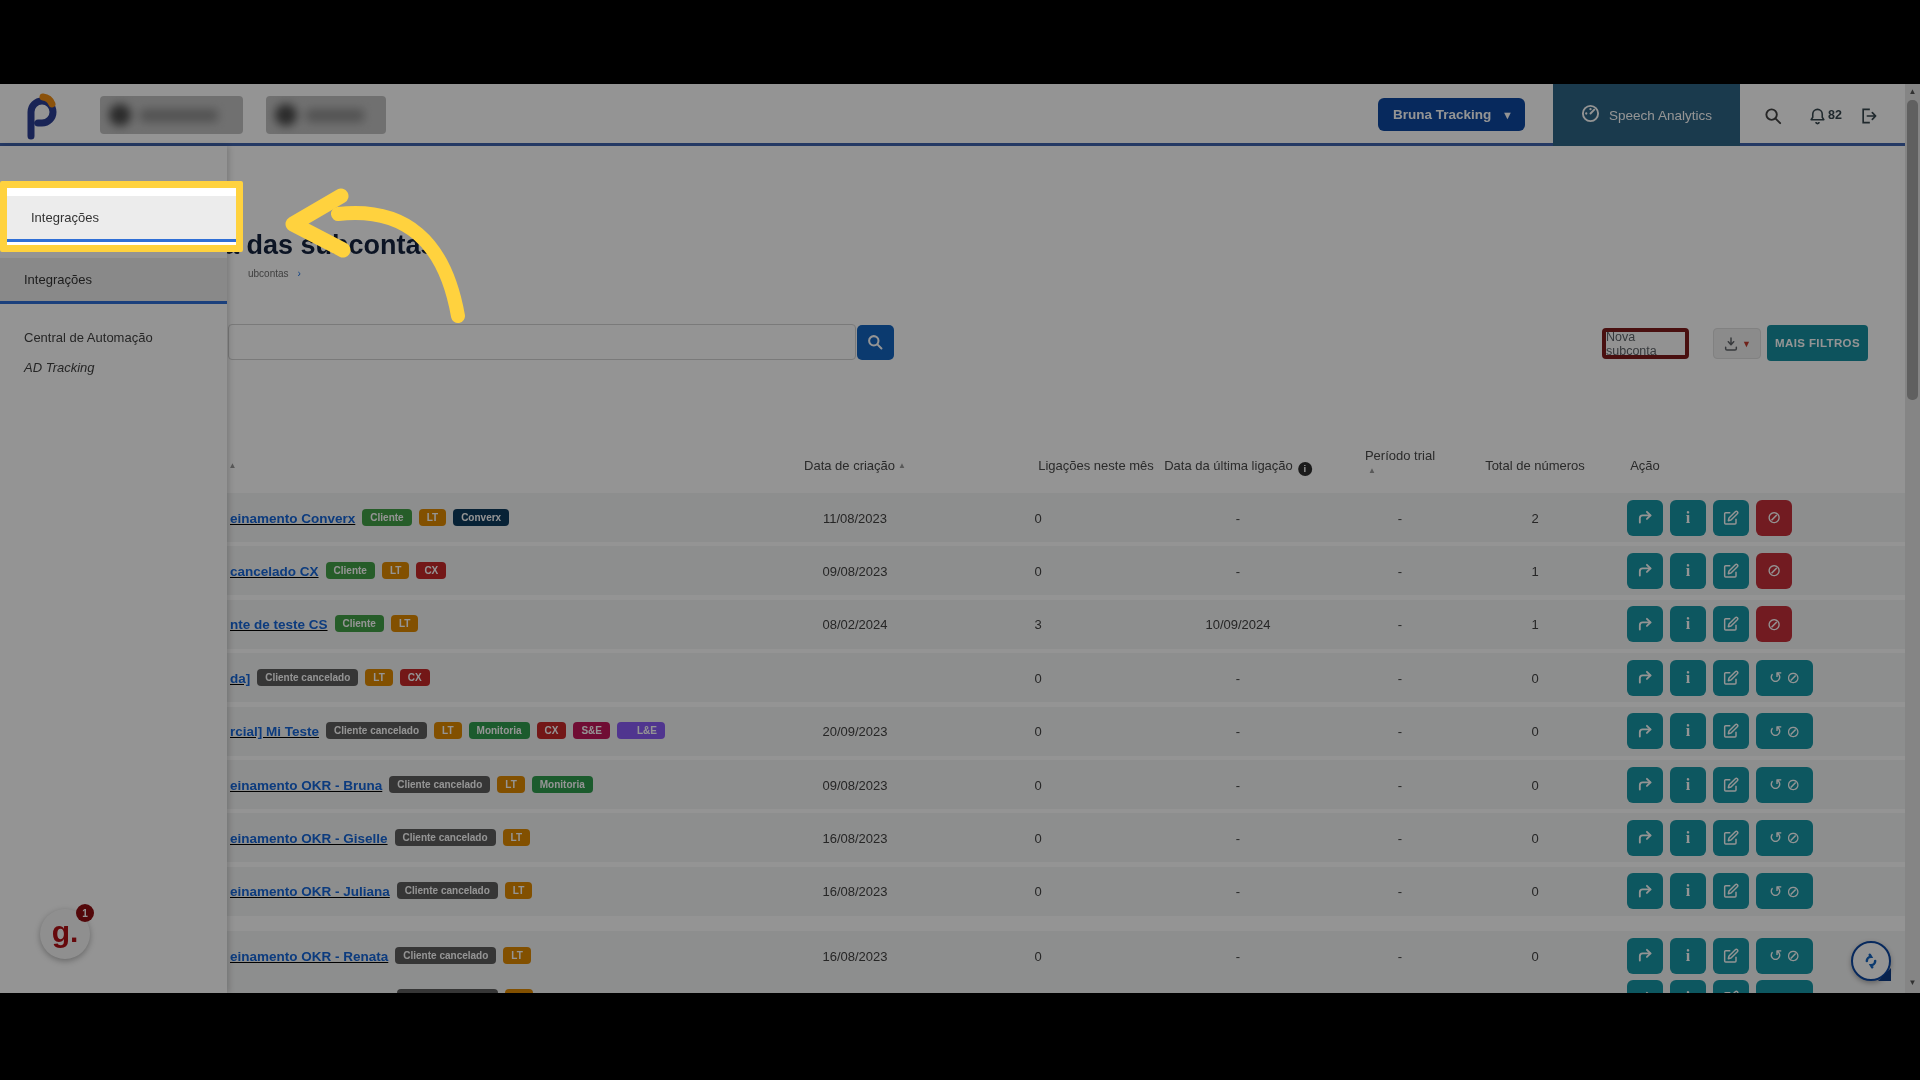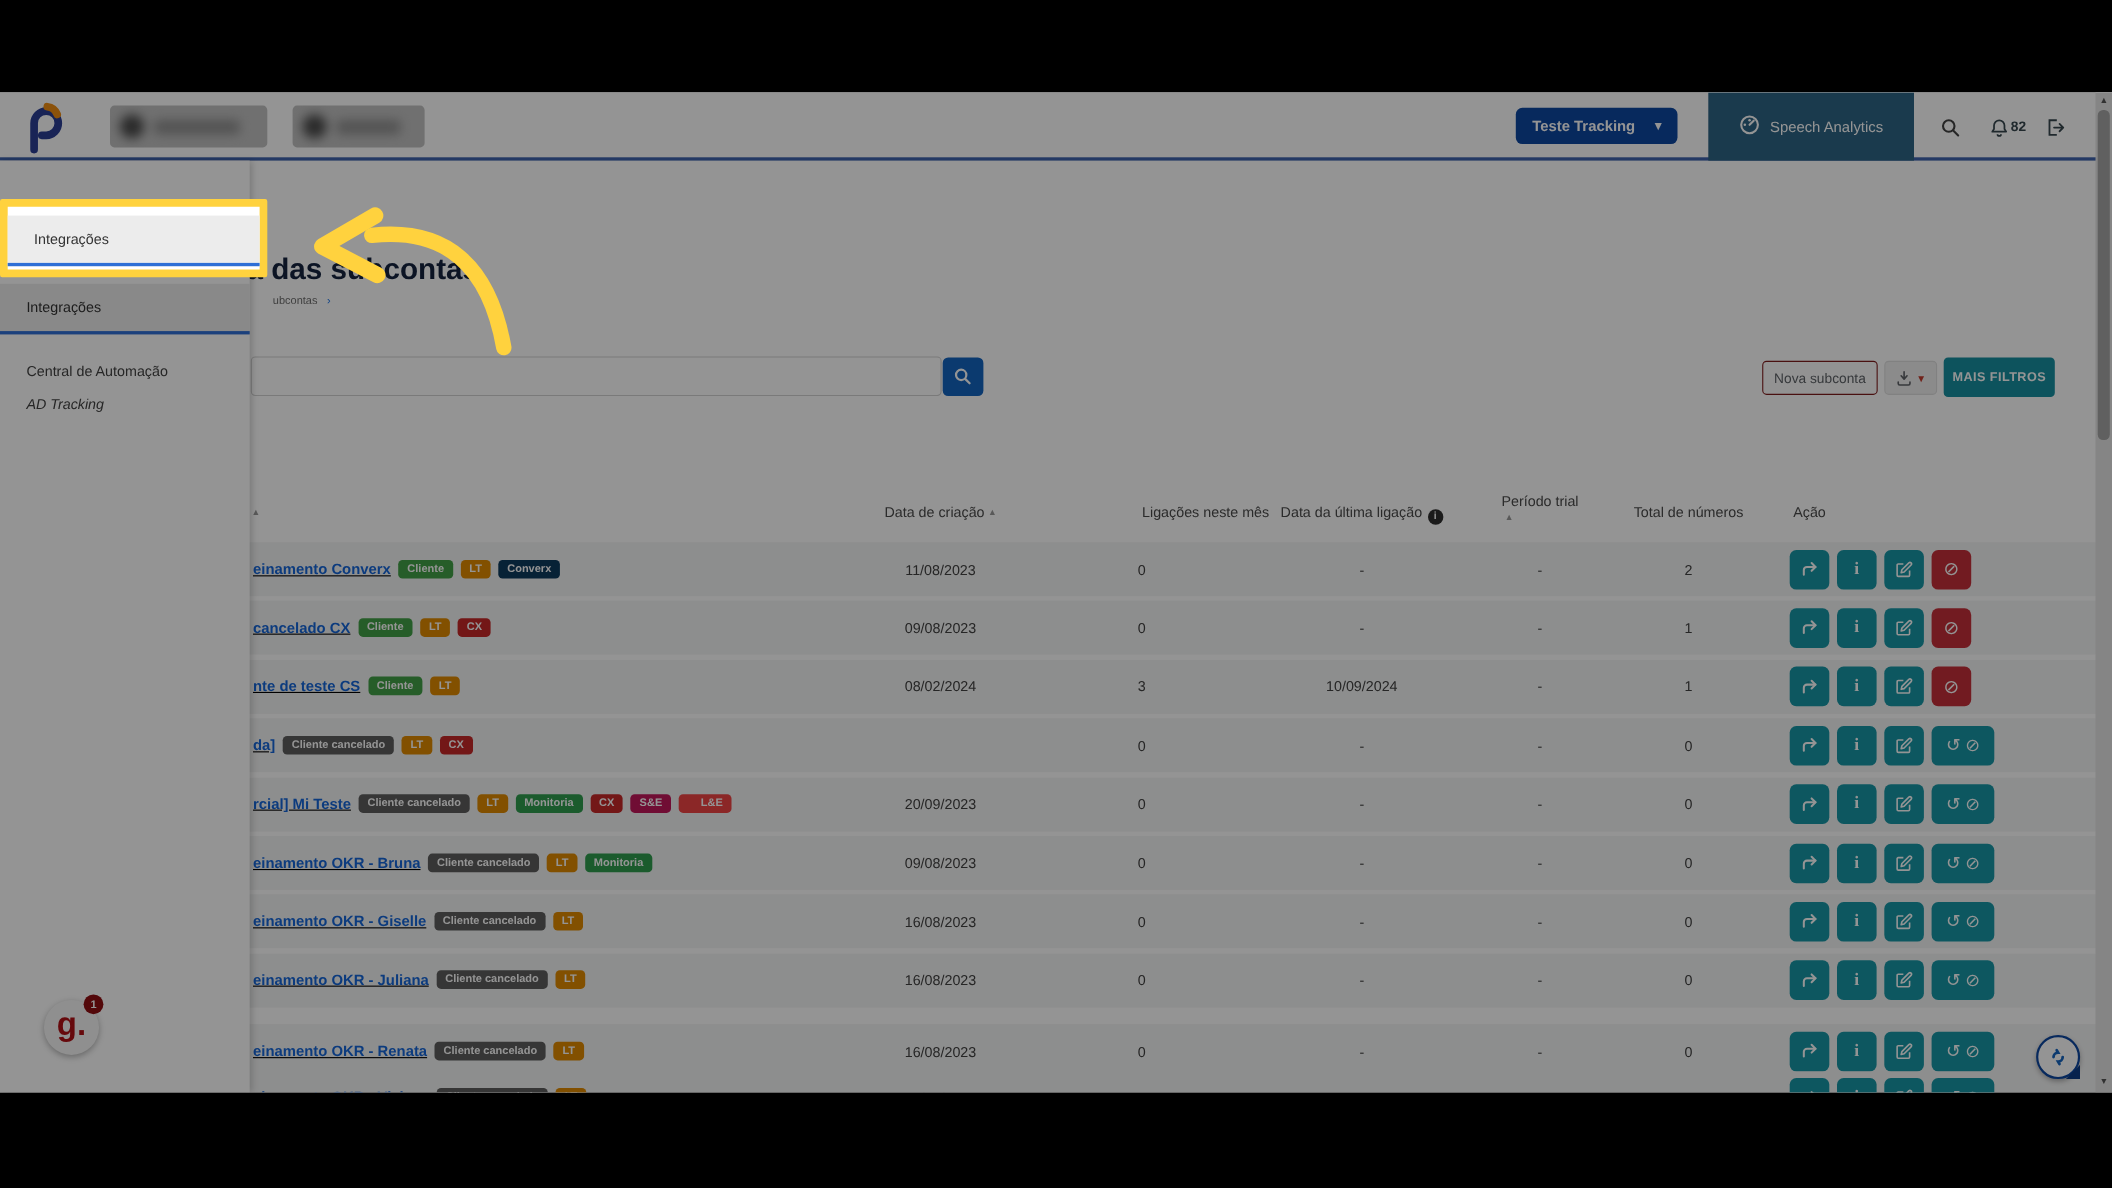--- a/index.html
+++ b/index.html
@@ -35,42 +35,42 @@
 
   
   .main { position:absolute; left:0; top:62px; width:1920px; height:847px; z-index:5; }
   .pg-title { position:absolute; left:224px; top:84px; font-size:27px; font-weight:700; color:#15243f; white-space:nowrap; }
   .crumb { position:absolute; left:248px; top:122px; font-size:10px; color:#6e6e6e; }
   .crumb .sep { color:#1a73e8; margin-left:6px; }
   .search-box { position:absolute; left:228px; top:178px; width:628px; height:36px; background:#fff;
                 border:1.5px solid #d2d2d2; border-radius:4px; font-size:13px; padding:0 12px; color:#444; }
   .search-btn { position:absolute; left:857px; top:179px; width:37px; height:35px; background:#1464c0; border-radius:5px;
                 display:flex; align-items:center; justify-content:center; }
-  .btn-nova { position:absolute; left:1602px; top:182px; width:105px; height:31px; background:#fcfcfc; border:1px solid #7f1d1d;
+  .btn-nova { position:absolute; left:1602px; top:182px; width:87px; height:31px; background:#fcfcfc; border:4px solid #7f1d1d;
               border-radius:4px; color:#5f6368; font-size:12.5px; display:flex; align-items:center; justify-content:center; }
   .btn-export { position:absolute; left:1713px; top:182px; width:48px; height:31px; background:#efefef; border:1px solid #dedede;
                 border-radius:4px; display:flex; align-items:center; justify-content:center; gap:3px; color:#5f6368; }
   .btn-export .caret { font-size:9px; color:#c23b2e; }
   .btn-filters { position:absolute; left:1767px; top:179px; width:101px; height:36px; background:#1790a0; border-radius:4px;
                  color:#fff; font-size:11.5px; font-weight:700; letter-spacing:.4px; display:flex; align-items:center; justify-content:center; }
 
   
   .thead { position:absolute; left:0; top:300px; width:1920px; height:40px; font-size:13px; color:#4a4a4a; }
   .th { position:absolute; transform:translateX(-50%); white-space:nowrap; top:12px; }
   .sort { font-size:8px; color:#9a9a9a; vertical-align:2px; margin-left:3px; }
   .info-dot { display:inline-block; width:14px; height:14px; border-radius:50%; background:#2f2f2f; color:#fff;
               font-size:9.5px; font-weight:700; text-align:center; line-height:14px; margin-left:5px; vertical-align:-2px; }
   .row { position:absolute; left:0; width:1920px; height:49px; background:#f3f4f4; }
   .rname { position:absolute; left:230px; top:50%; transform:translateY(-50%); white-space:nowrap;text-decoration:underline; }
   .rname a { color:#1667d9; font-size:13.5px; font-weight:700; text-decoration:none; }
   .badge { display:inline-block; margin-left:7px; padding:3px 8px; border-radius:4px; color:#fff;
            font-size:10px; font-weight:700; vertical-align:2px; white-space:nowrap; }
   .b-green{background:#43a047;} .b-green2{background:#2f9e4f;} .b-orange{background:#e08a00;}
   .b-navy{background:#0d3b5e;} .b-red{background:#c62828;} .b-gray{background:#5e5e5e;}
-  .b-magenta{background:#c2185b;} .b-teal{background:#ef4444;padding-left:20px;}
+  .b-magenta{background:#c2185b;} .b-teal{background:#8b5cf6;padding-left:20px;}
   .cell { position:absolute; top:50%; transform:translate(-50%,-50%); font-size:13px; color:#424242; white-space:nowrap; }
   .btn-act { position:absolute; top:50%; transform:translateY(-50%); width:36px; height:36px; border-radius:6px;
              background:#1797a6; color:#fff; display:flex; align-items:center; justify-content:center; font-size:17px; }
   .btn-act.red { background:#c5303a; }
   .btn-act.wide { width:57px; gap:4px; font-size:16px; }
   .btn-act .gi { font-size:16px; font-weight:700; font-family:"Liberation Serif", serif; }
 
   
   .scrollbar { position:absolute; right:0; top:0; width:15px; height:909px; background:#e6e6e6; z-index:25; }
   .sb-arrow { position:absolute; left:0; width:15px; text-align:center; font-size:8px; color:#555; }
@@ -116,21 +116,21 @@
         </div>
       </div>
       <div class="pill" style="left:266px; width:120px;">
         <div class="blurwrap">
           <div class="pcirc"></div>
             <div class="pbar" style="width:58px;"></div>
         </div>
       </div>
 
       <div class="ct-btn">
-        <span>Teste Tracking</span>
+        <span>Bruna Tracking</span>
         <span class="caret">▼</span>
       </div>
 
       <div class="sa-panel">
         <span>
           <svg width="19" height="19" viewBox="0 0 20 20">
             <circle cx="10" cy="10" r="8" fill="none" stroke="#fff" stroke-width="2"></circle>
             <path d="M10 10 L14 6" stroke="#fff" stroke-width="2" stroke-linecap="round"></path>
             <circle cx="5.5" cy="10" r="1.2" fill="#fff"></circle>
               <circle cx="10" cy="5.5" r="1.2" fill="#fff"></circle>

